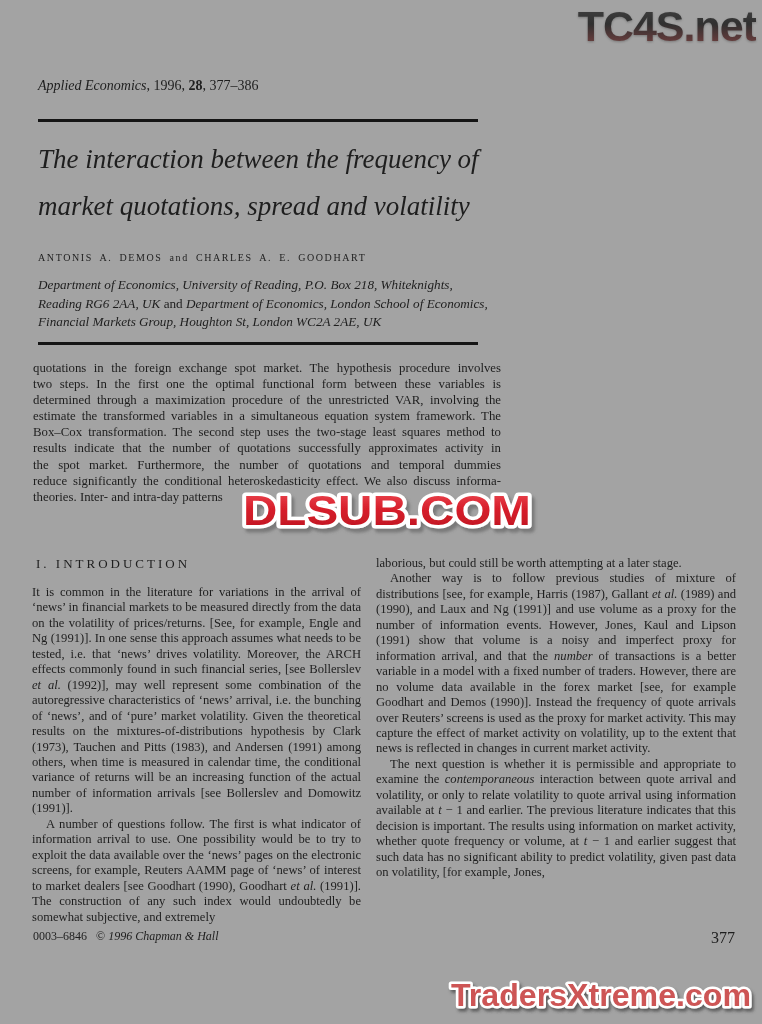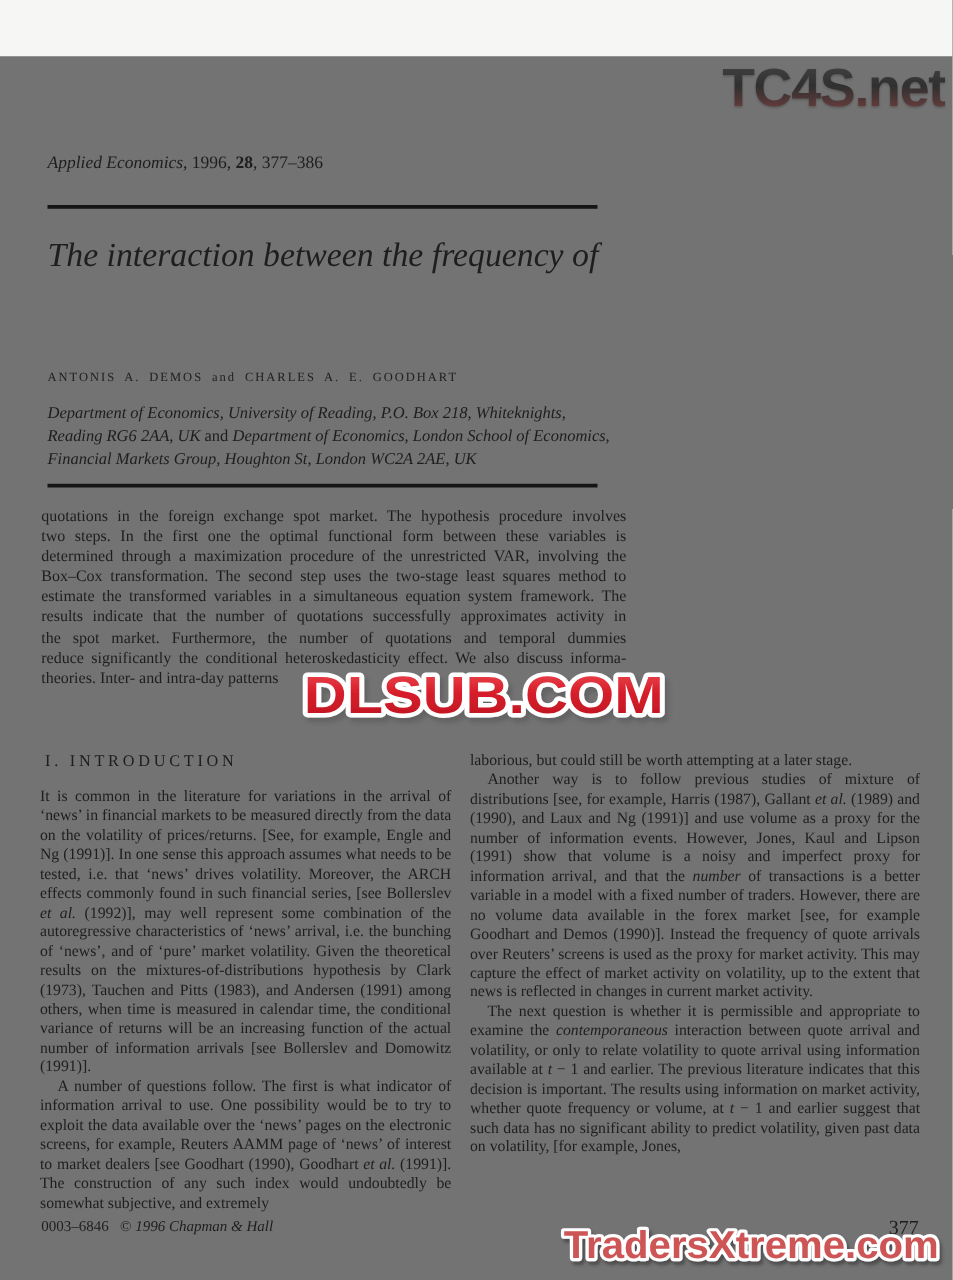--- a/index.html
+++ b/index.html
@@ -6,22 +6,21 @@
   body{
     width:762px;height:1024px;
     background:#f6f6f4;
     font-family:"Liberation Serif", serif;
     color:#1e1e1e;
     position:relative;
     overflow:hidden;
   }
   .page{
     position:absolute;inset:0;
-    background:#737373;
-    margin-top:45px;
+    background:#a3a3a3;
   }
   
   .tc4s{
     position:absolute;top:2px;right:6px;
     font-family:"Liberation Sans", sans-serif;
     font-weight:bold;font-size:43px;letter-spacing:-1px;
     background:linear-gradient(180deg,#454545 0%,#303030 45%,#5d3a3a 75%,#7c4a46 100%);
     -webkit-background-clip:text;background-clip:text;
     color:transparent;
     text-shadow:none;
@@ -96,34 +95,35 @@
 <div class="page">
 
   <div class="tc4s">TC4S.net</div>
 
   <div class="journal-line"><i>Applied Economics</i>, 1996, <b>28</b>, 377–386</div>
 
   <div class="rule rule-top"></div>
 
   <div class="article-title">
     <div>The interaction between the frequency of</div>
+    <div>market quotations, spread and volatility</div>
   </div>
 
   <div class="authors">ANTONIS A. DEMOS and CHARLES A. E. GOODHART</div>
 
   <div class="affiliation"><i>Department of Economics, University of Reading, P.O. Box 218, Whiteknights, Reading RG6 2AA, UK</i> and <i>Department of Economics, London School of Economics, Financial Markets Group, Houghton St, London WC2A 2AE, UK</i></div>
 
   <div class="rule rule-mid"></div>
 
   <div class="abstract">
     <div class="abs-line just">quotations in the foreign exchange spot market. The hypothesis procedure involves</div>
     <div class="abs-line just">two steps. In the first one the optimal functional form between these variables is</div>
     <div class="abs-line just">determined through a maximization procedure of the unrestricted VAR, involving the</div>
+    <div class="abs-line just">estimate the transformed variables in a simultaneous equation system framework. The</div>
     <div class="abs-line just">Box–Cox transformation. The second step uses the two-stage least squares method to</div>
-    <div class="abs-line just">estimate the transformed variables in a simultaneous equation system framework. The</div>
     <div class="abs-line just">results indicate that the number of quotations successfully approximates activity in</div>
     <div class="abs-line just">the spot market. Furthermore, the number of quotations and temporal dummies</div>
     <div class="abs-line just">reduce significantly the conditional heteroskedasticity effect. We also discuss informa-</div>
     <div class="abs-line">theories. Inter- and intra-day patterns</div>
   </div>
 
   <div class="dlsub-wrap">
     <svg width="306" height="58" viewBox="0 0 306 58">
       <defs>
         <linearGradient id="dlsubGrad" x1="0" y1="0" x2="0" y2="1">

